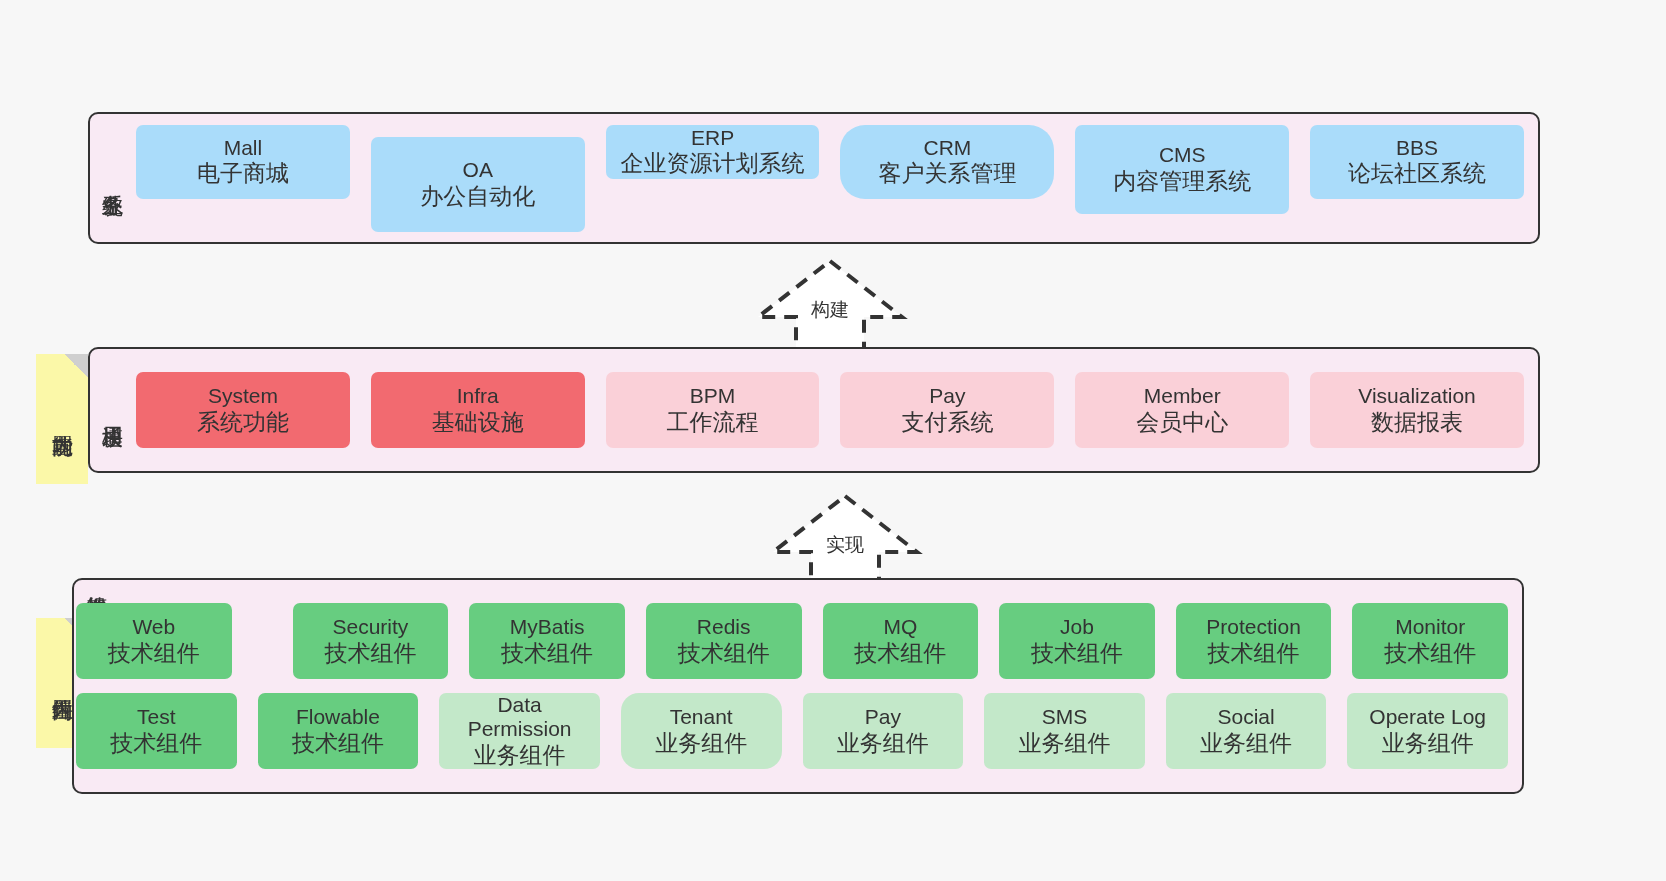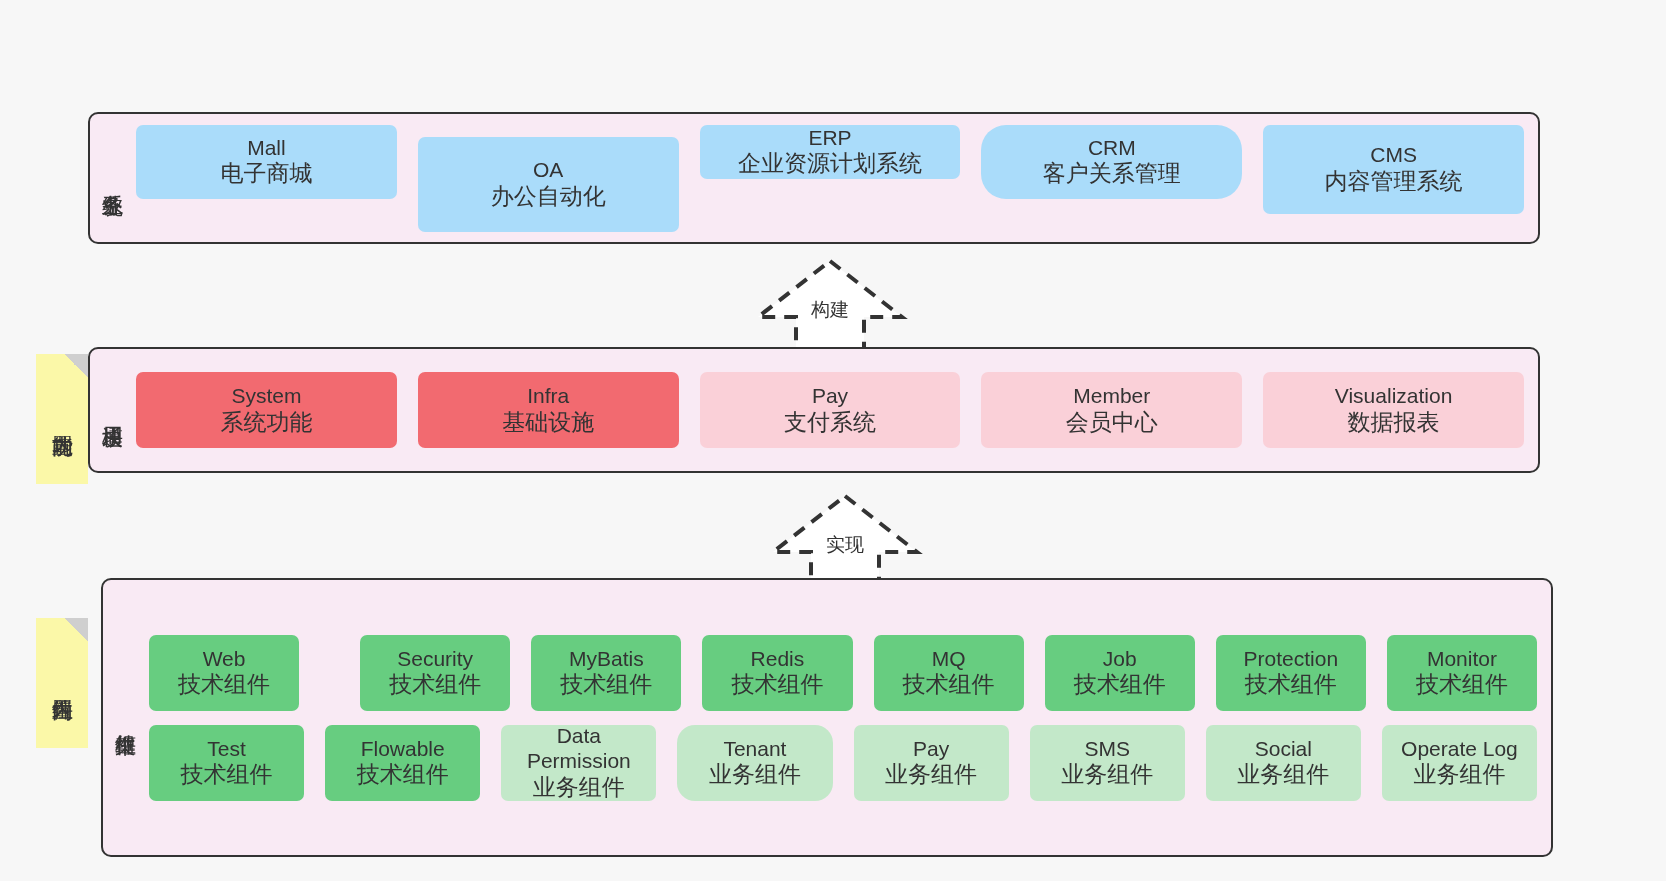--- a/index.html
+++ b/index.html
@@ -144,20 +144,24 @@
         <div class="card c-blue" style="height:74px;border-radius:25px;">
           <span class="t1">CRM</span>
           <span class="t2">客户关系管理</span>
         </div>
 
         <div class="card c-blue" style="height:89px;">
           <span class="t1">CMS</span>
           <span class="t2">内容管理系统</span>
         </div>
 
+        <div class="card c-blue" style="height:74px;">
+          <span class="t1">BBS</span>
+          <span class="t2">论坛社区系统</span>
+        </div>
 
       </div>
     </div>
   </div>
 
   <div class="arrow" id="arrow-build" style="left:750px;top:255px;">
     <svg viewBox="0 0 160 100" preserveAspectRatio="none" aria-hidden="true">
       <polygon points="80,6 152,62 114,62 114,96 46,96 46,62 8,62" fill="#ffffff" stroke="#333333" stroke-width="4" stroke-dasharray="13,9" stroke-linejoin="miter"></polygon>
     </svg>
     <div class="alabel">构建</div>
@@ -176,20 +180,24 @@
         <div class="card c-red" style="height:76px;">
           <span class="t1">System</span>
           <span class="t2">系统功能</span>
         </div>
 
         <div class="card c-red" style="height:76px;">
           <span class="t1">Infra</span>
           <span class="t2">基础设施</span>
         </div>
 
+        <div class="card c-pink" style="height:76px;">
+          <span class="t1">BPM</span>
+          <span class="t2">工作流程</span>
+        </div>
 
         <div class="card c-pink" style="height:76px;">
           <span class="t1">Pay</span>
           <span class="t2">支付系统</span>
         </div>
 
         <div class="card c-pink" style="height:76px;">
           <span class="t1">Member</span>
           <span class="t2">会员中心</span>
         </div>
@@ -208,21 +216,21 @@
       <polygon points="80,6 152,62 114,62 114,96 46,96 46,62 8,62" fill="#ffffff" stroke="#333333" stroke-width="4" stroke-dasharray="13,9" stroke-linejoin="miter"></polygon>
     </svg>
     <div class="alabel">实现</div>
   </div>
 
   <div class="note" id="note-builtin-component" style="left:36px;top:618px;width:52px;height:130px;">
     <span class="fold"></span>
     <span>内置组件</span>
   </div>
 
-  <div class="layer" id="layer-framework" style="left:101px;top:578px;width:1452px;height:279px;">
+  <div class="layer" id="layer-framework" style="left:72px;top:578px;width:1452px;height:216px;flex-direction:column;">
     <div class="layer-label">框架组件</div>
     <div class="layer-body">
 
       <div class="row">
 
         <div class="card c-green" style="height:76px;">
           <span class="t1">Web</span>
           <span class="t2">技术组件</span>
         </div>
 

